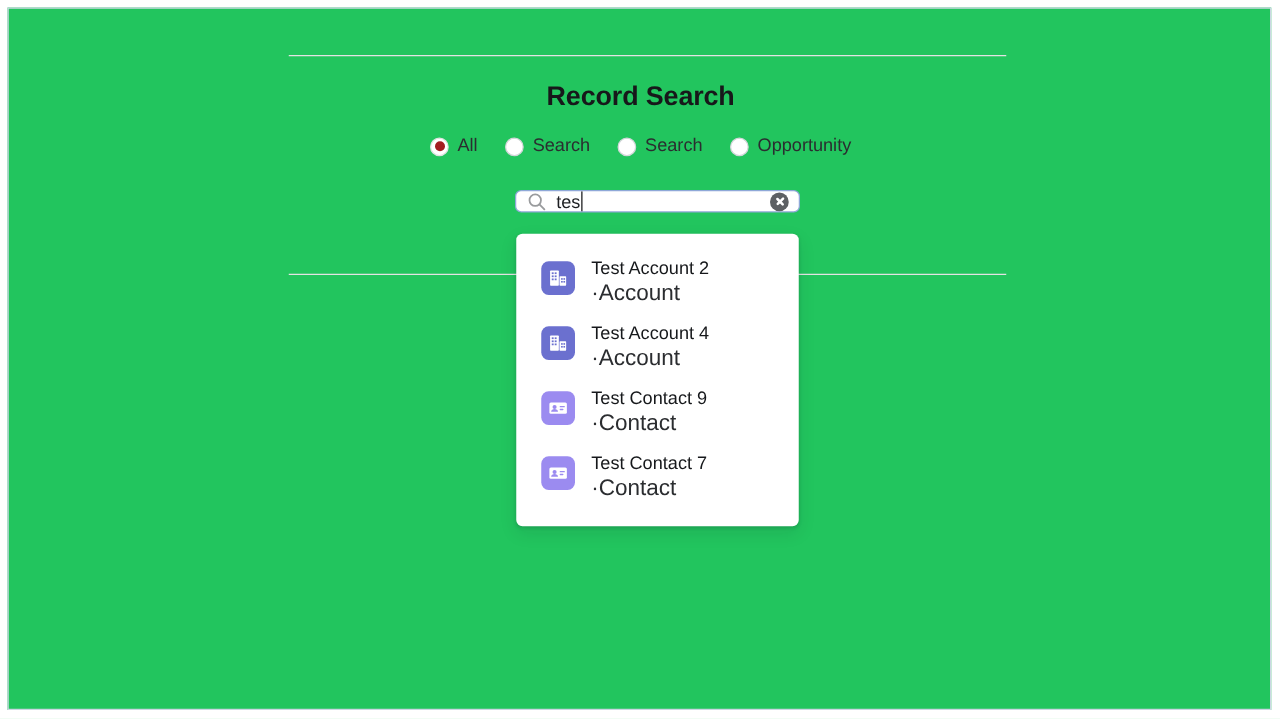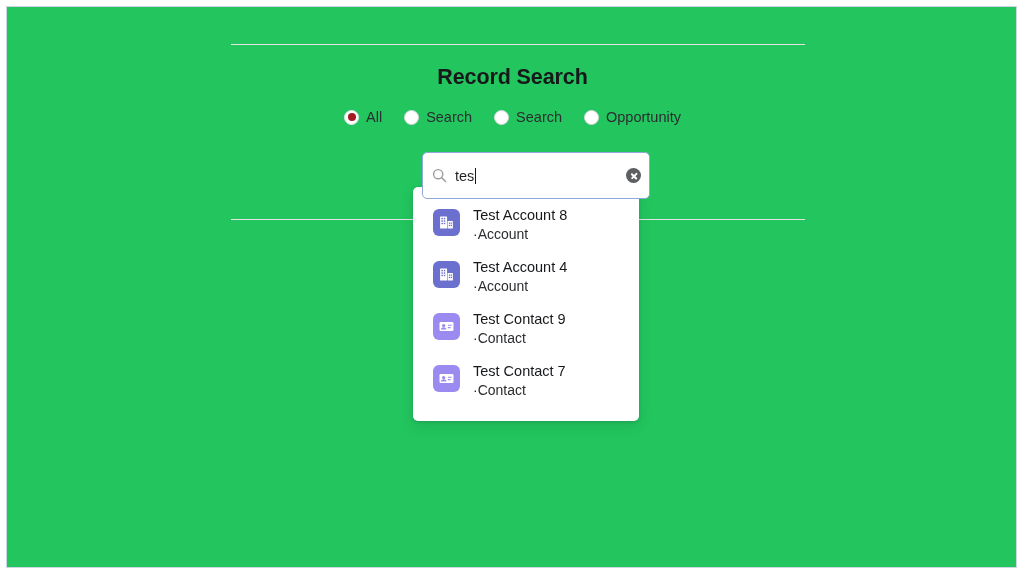--- a/index.html
+++ b/index.html
@@ -104,24 +104,24 @@
     background: #a31c20;
   }
   .radio-label {
     font-size: 14.5px;
     color: #2b2d30;
   }
 
   
   #search-box {
     position: absolute;
-    left: 415px;
+    left: 405px;
     top: 145px;
     width: 228px;
-    height: 47px;
+    height: 18px;
     box-sizing: border-box;
     border: 1.6px solid #8fa8d8;
     border-radius: 5px;
     background: #ffffff;
     display: flex;
     align-items: center;
     padding: 0 8px 0 9px;
     z-index: 4;
   }
   #search-icon {
@@ -203,21 +203,21 @@
     margin-top: 2px;
   }
   .result-text { min-width: 0; }
   .result-title {
     font-size: 14.5px;
     color: #16181b;
     line-height: 17px;
     white-space: nowrap;
   }
   .result-subtitle {
-    font-size: 14px;
+    font-size: 18px;
     color: #2b2d30;
     line-height: 18px;
     margin-top: 1px;
     white-space: nowrap;
   }
 </style>
 </head>
 <body>
 
 <div id="page-frame">
@@ -273,21 +273,21 @@
                 <rect x="3.6" y="9.3" width="1.6" height="1.5"></rect>
                 <rect x="6.1" y="9.3" width="1.6" height="1.5"></rect>
                 <rect x="11.5" y="9.0" width="1.4" height="1.4"></rect>
                 <rect x="13.5" y="9.0" width="1.4" height="1.4"></rect>
                 <rect x="11.5" y="11.4" width="1.4" height="1.4"></rect>
                 <rect x="13.5" y="11.4" width="1.4" height="1.4"></rect>
               </g>
             </svg>
           </span>
           <div class="result-text">
-            <div class="result-title">Test Account 8</div>
+            <div class="result-title">Test Account 2</div>
             <div class="result-subtitle">·Account</div>
           </div>
         </div>
         <div class="result-item">
           <span class="result-icon" style="background: rgb(107, 112, 207);">
             <svg width="17" height="17" viewBox="0 0 18 18">
               <rect x="2.2" y="2.6" width="7.4" height="12.8" rx="0.6" fill="#ffffff"></rect>
               <rect x="10.2" y="7.4" width="5.6" height="8" rx="0.6" fill="#ffffff"></rect>
               <g fill="#6b70cf">
                 <rect x="3.6" y="4.1" width="1.6" height="1.5"></rect>

